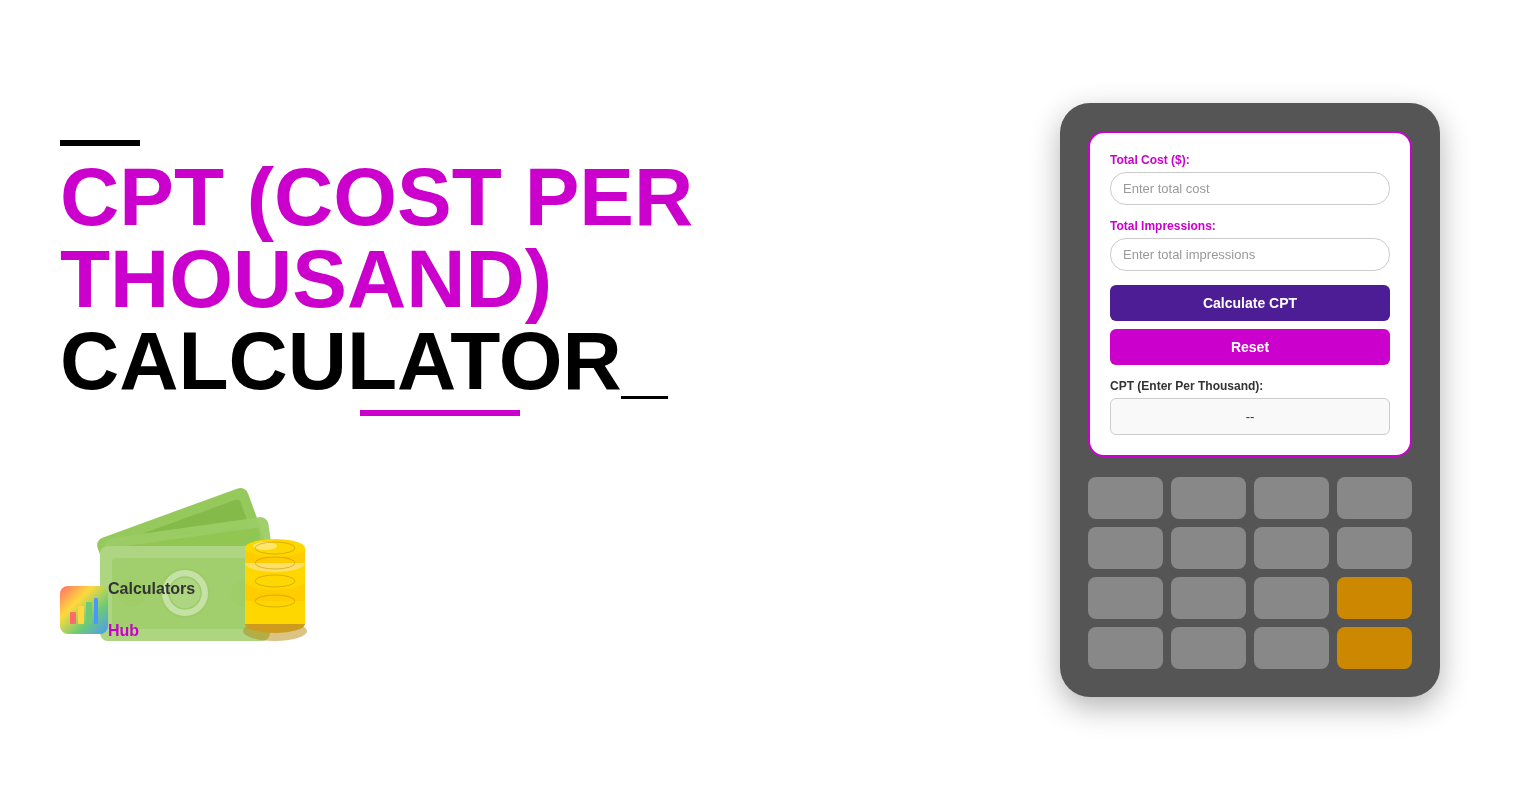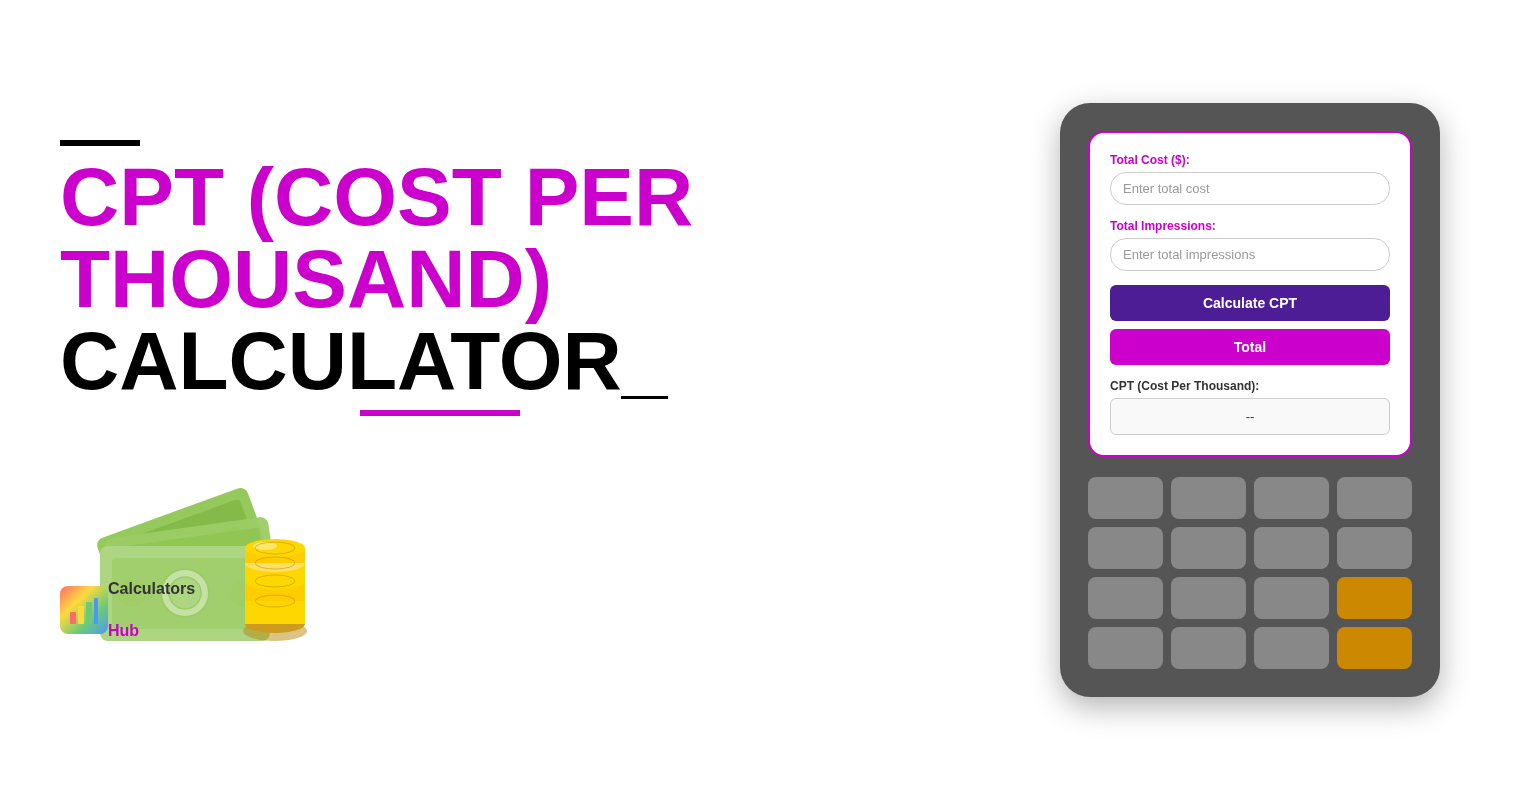--- a/index.html
+++ b/index.html
@@ -323,25 +323,25 @@
         
         <div class="field-label">
           <span>Total Impressions:</span>
         </div>
         <input class="calc-input" type="text" placeholder="Enter total impressions" style="">
 
         
         <button class="btn-calculate">Calculate CPT</button>
 
         
-        <button class="btn-reset">Total</button>
+        <button class="btn-reset">Reset</button>
 
         
         <div class="result-label">
-          <span>CPT (Cost Per Thousand):</span>
+          <span>CPT (Enter Per Thousand):</span>
         </div>
         <div class="result-value-box">
           <span>--</span>
         </div>
 
       </div>
 
       <div class="keypad">
         <div class="key"></div>
         <div class="key"></div>

